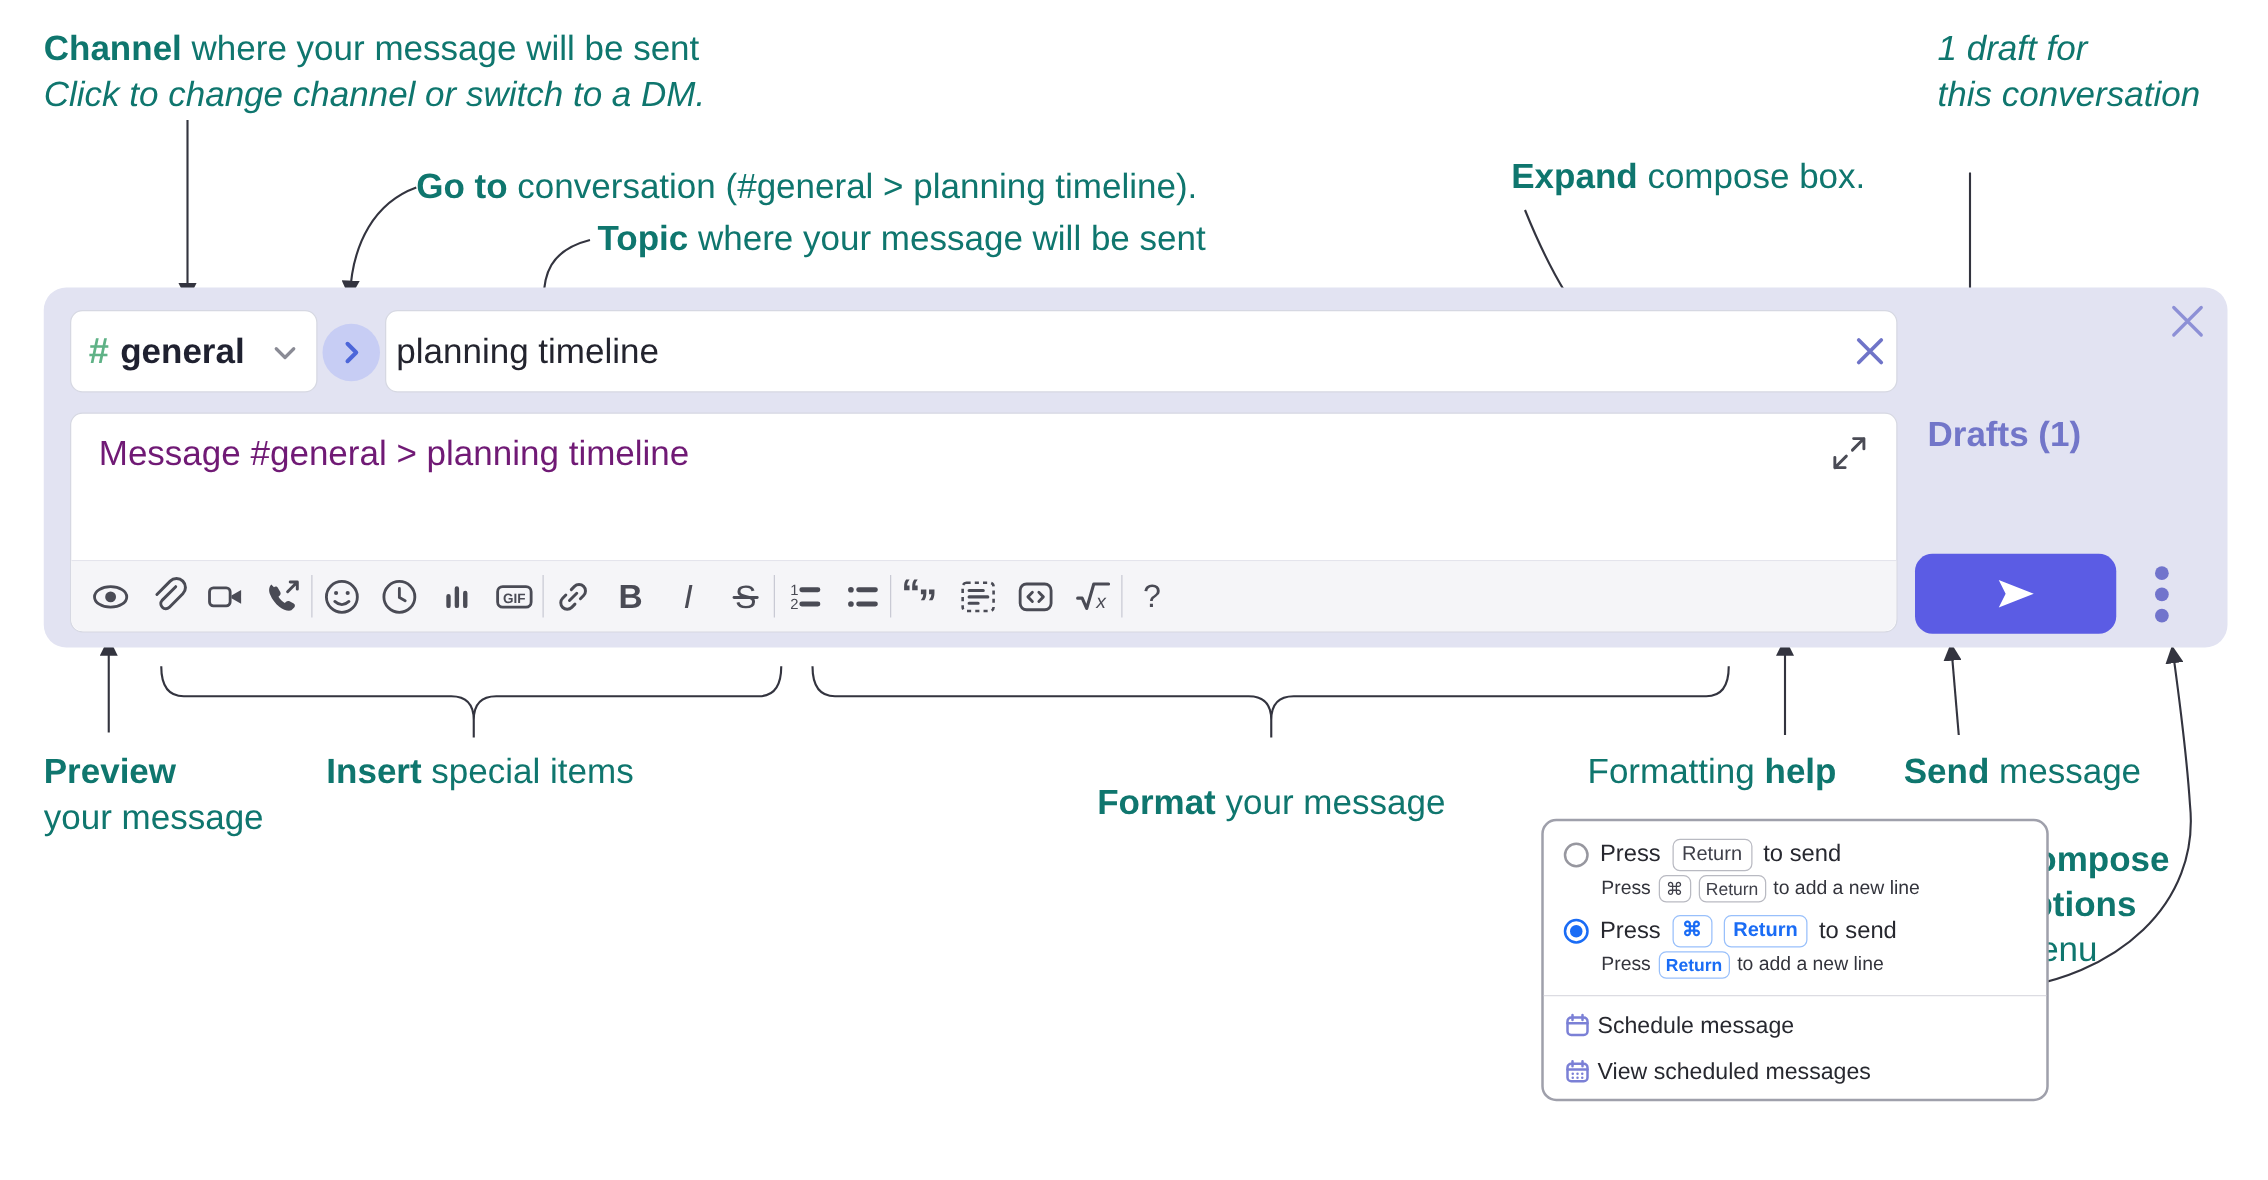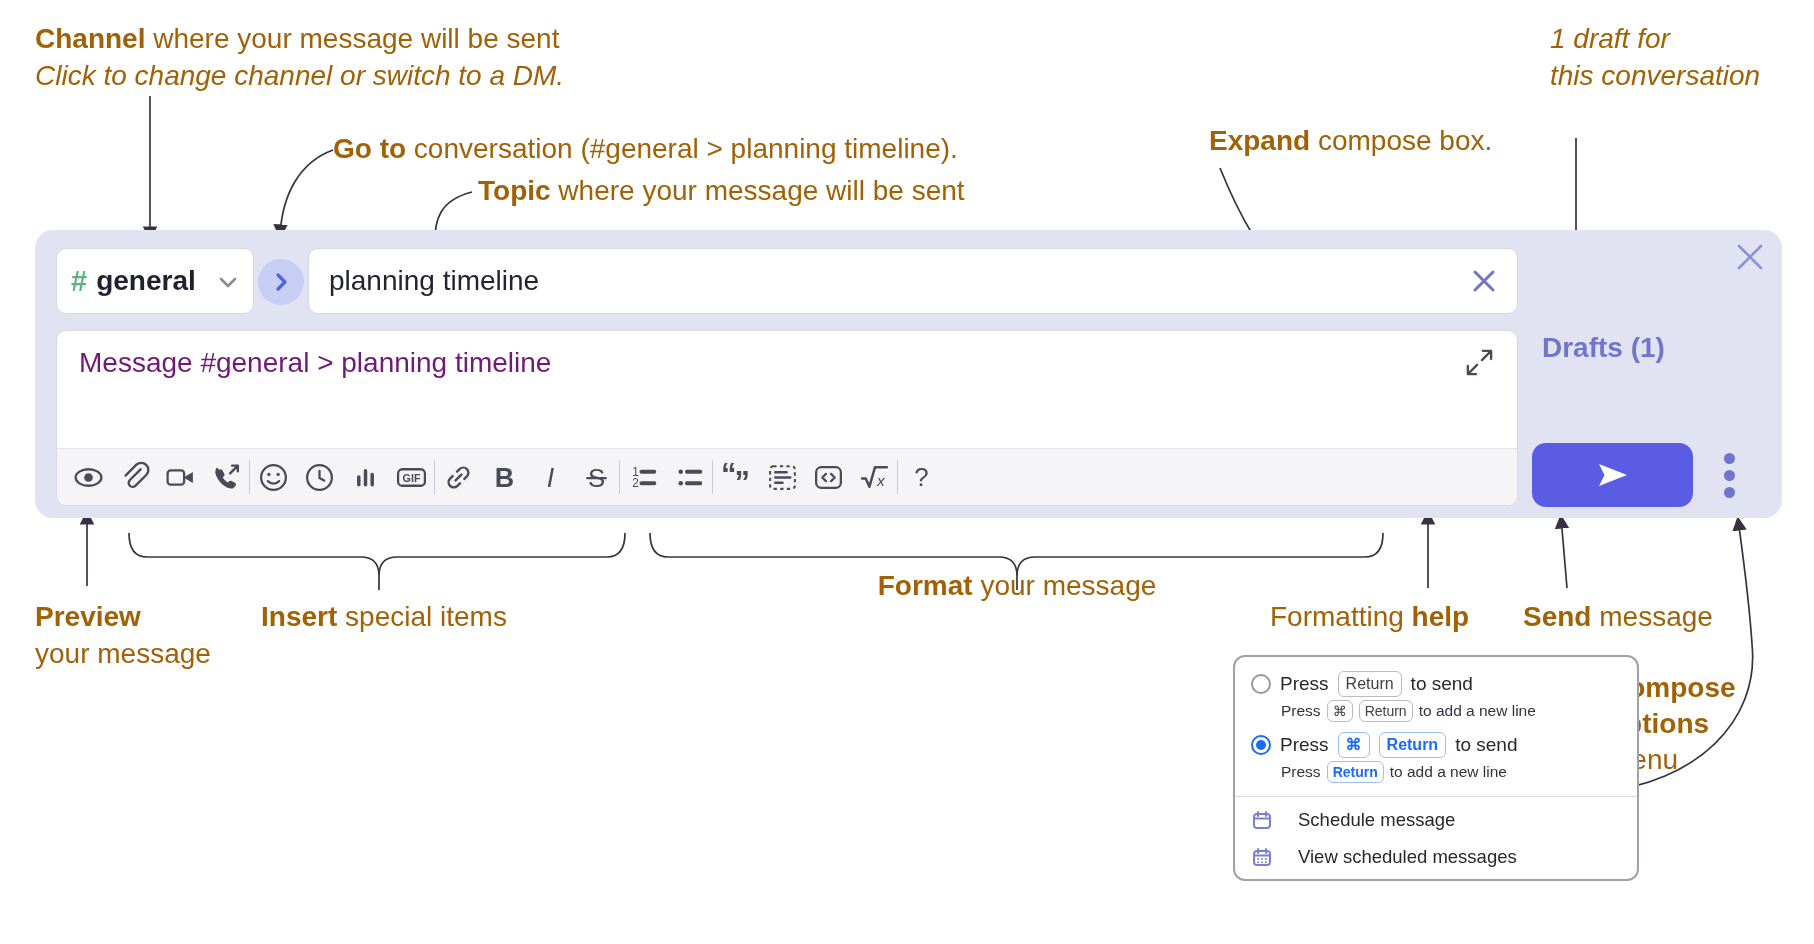--- a/index.html
+++ b/index.html
@@ -1,38 +1,38 @@
 <!DOCTYPE html>
 <html><head>
 <meta charset="utf-8">
 <style>
   html,body{margin:0;padding:0}
   body{width:1814px;height:944px;position:relative;background:#ffffff;
        font-family:"Liberation Sans",sans-serif;color:#20222f;overflow:hidden}
   svg{display:block}
   .layer{position:absolute;left:0;top:0;pointer-events:none}
   
-  .ann{position:absolute;font-size:28px;line-height:37px;color:#a16207;white-space:nowrap}
+  .ann{position:absolute;font-size:28px;line-height:37px;color:#0f766e;white-space:nowrap}
   .b{font-weight:700}
   .i{font-style:italic}
   .center{transform:translateX(-50%)}
   
   .compose{position:absolute;left:35px;top:230px;width:1747px;height:288px;
            background:#e2e3f2;border-radius:18px}
   .chan{position:absolute;left:21px;top:18px;width:198px;height:66px;background:#fff;
         border:1px solid #d6d8e2;border-radius:10px;display:flex;align-items:center;
         padding:0 14px;box-sizing:border-box;gap:9px;cursor:pointer}
   .hash{color:#5fb286;font-size:29px;font-weight:700}
   .chan-name{font-size:28px;font-weight:600;color:#1f2130}
   .chan-chev{margin-left:auto;margin-top:4px}
   .go{position:absolute;left:223px;top:29px;width:46px;height:46px;border-radius:50%;
       background:#c7cdf4;display:flex;align-items:center;justify-content:center;cursor:pointer}
   .topic{position:absolute;left:273px;top:18px;width:1210px;height:66px;background:#fff;
          border:1px solid #d6d8e2;border-radius:10px;display:flex;align-items:center;
-         padding:0 20px;box-sizing:border-box;font-size:28px;color:#23242e}
+         padding:0 8px;box-sizing:border-box;font-size:28px;color:#23242e}
   .topic-x{margin-left:auto;cursor:pointer;display:flex}
   .msg{position:absolute;left:21px;top:100px;width:1462px;height:176px;background:#fff;
        border:1px solid #d6d8e2;border-radius:10px;box-sizing:border-box}
   .msg-ph{position:absolute;left:22px;top:16px;font-size:28px;color:#701a75}
   .expand-ic{position:absolute;right:22px;top:16px;cursor:pointer}
   .tbar{position:absolute;left:0;right:0;bottom:0;height:57px;background:#f5f5f8;
         border-top:1px solid #e4e4ec;border-radius:0 0 10px 10px;display:flex;
         align-items:center;padding-left:8px;box-sizing:border-box}
   .tbtn{width:46px;height:46px;display:flex;align-items:center;justify-content:center;
         flex:0 0 auto;cursor:pointer}
@@ -56,21 +56,21 @@
   .radio{width:20px;height:20px;border-radius:50%;border:2px solid #97979f;
          box-sizing:border-box;position:relative;flex:0 0 auto;cursor:pointer}
   .radio.sel{border-color:#1a6cf5}
   .radio.sel::after{content:"";position:absolute;inset:3px;border-radius:50%;background:#1a6cf5}
   .key{display:inline-block;border:1.5px solid #b9bac2;border-radius:6px;padding:0 7px;
        font-size:16px;line-height:24px;color:#3f404a;background:#fff}
   .key.blue{border-color:#99c0fb;color:#1a6cf5;font-weight:600}
   .rsub .key{font-size:14px;line-height:20px;padding:0 5px}
   .menu-items{border-top:1px solid #dcdce2;padding:4px 16px}
   .menu-save{border-top:1px solid #dcdce2;padding:5px 16px}
-  .mitem{display:flex;align-items:center;gap:25px;height:37px;font-size:18.5px;
+  .mitem{display:flex;align-items:center;gap:5px;height:37px;font-size:18.5px;
          color:#27282f;cursor:pointer;white-space:nowrap}
   .mitem svg{flex:0 0 auto}
   
   text.g{fill:#4a4b55;stroke:none;font-family:"Liberation Sans",sans-serif}
 </style>
 </head>
 <body>
 
 <svg class="layer" width="1814" height="944" viewBox="0 0 1814 944">
   <defs>
@@ -290,21 +290,21 @@
   </div>
 </div>
 
 <div class="ann" style="left:35px;top:598px">
   <div class="b">Preview</div>
   <div>your message</div>
 </div>
 <div class="ann center" style="left:384px;top:598px">
   <span class="b">Insert</span><span> special items</span>
 </div>
-<div class="ann center" style="left:1017px;top:567px">
+<div class="ann center" style="left:1017px;top:623px">
   <span class="b">Format</span><span> your message</span>
 </div>
 <div class="ann" style="left:1270px;top:598px">
   <span>Formatting </span><span class="b">help</span>
 </div>
 <div class="ann" style="left:1523px;top:598px">
   <span class="b">Send</span><span> message</span>
 </div>
 <div class="ann" style="left:1608px;top:670px;line-height:36px">
   <div class="b">Compose</div>

